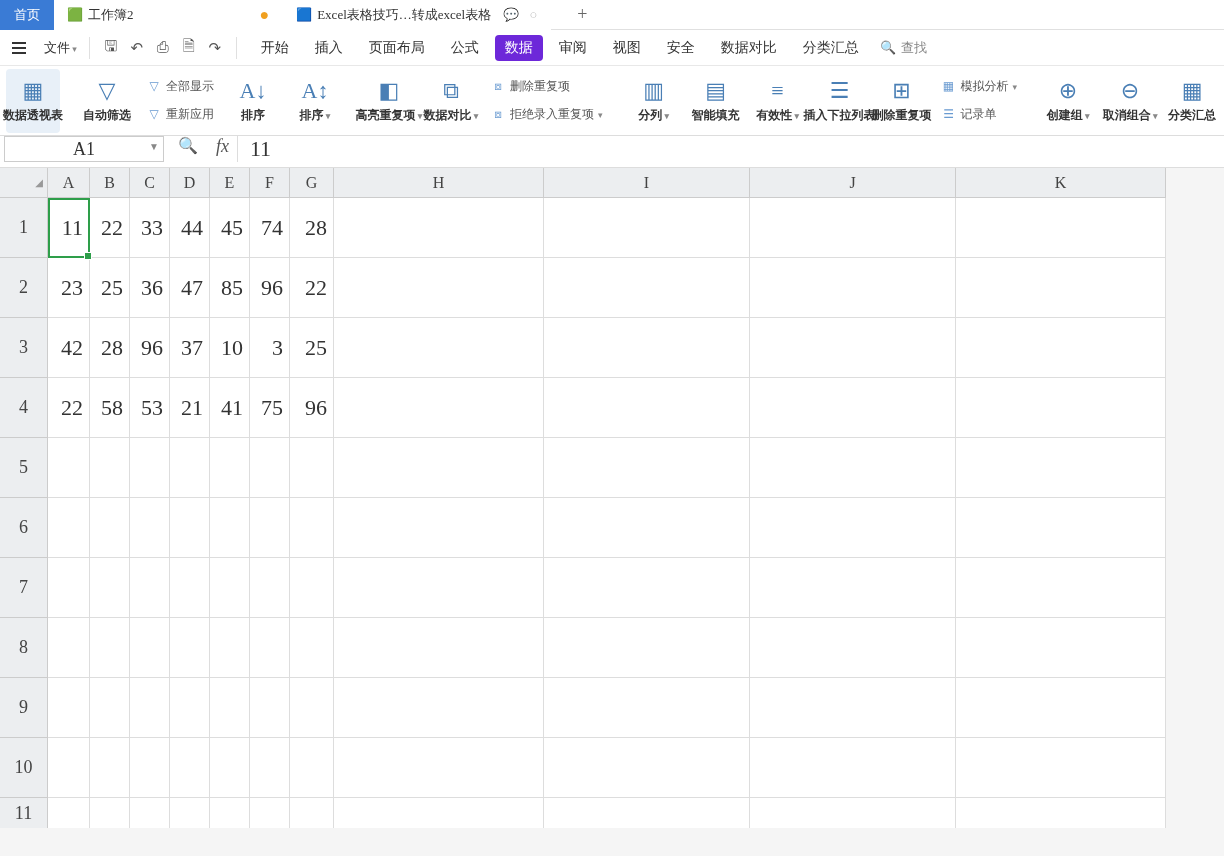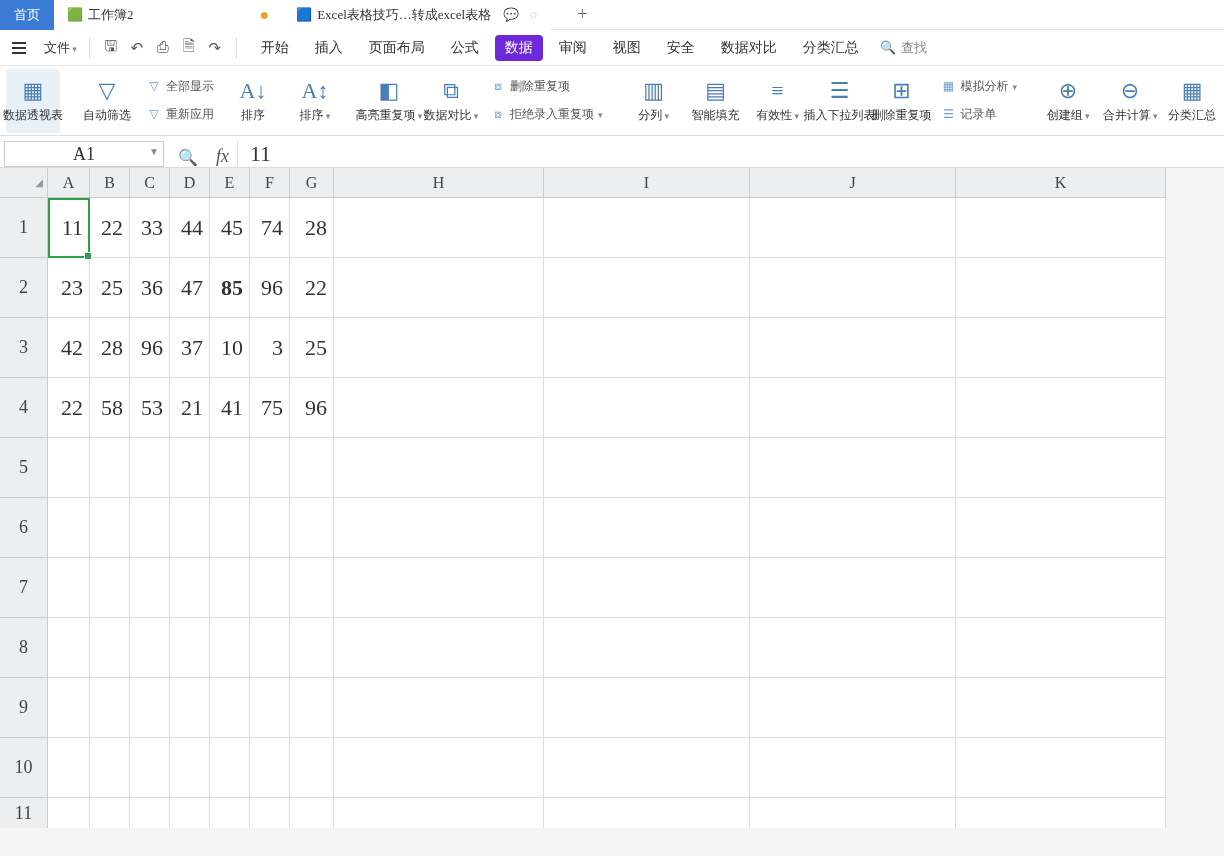--- a/index.html
+++ b/index.html
@@ -26,29 +26,29 @@
 .menu-item { padding:4px 10px; cursor:pointer; border-radius:4px; font-size:14px; }
 .menu-item.active { background:#6d28d9; color:#fff; }
 .search-box { margin-left:8px; display:flex; align-items:center; gap:4px; color:#888; cursor:pointer; }
 
 
 .ribbon { height:70px; background:#fff; display:flex; align-items:center; padding:2px 6px; gap:8px; border-bottom:1px solid #ddd; overflow:hidden;}
 .rgroup { display:flex; flex-direction:column; align-items:center; justify-content:center; gap:2px; padding:2px 4px; cursor:pointer; height:64px; }
 .rgroup.big { min-width:54px; }
 .rgroup.sel { background:#e8f0f8; border-radius:4px; }
 .rgroup .glyph { font-size:22px; color:#4a7fb5; height:28px; display:flex; align-items:center; }
-.rgroup .lbl { font-size:12px; color:#333; white-space:nowrap; }
+.rgroup .lbl { font-size:12px; color:#333; white-space:nowrap;font-weight:bold; }
 .rgroup .lbl.arrow::after { content:" ▾"; font-size:9px; color:#888; }
 .sep { width:1px; height:50px; background:#e0e0e0; margin:0 2px; }
 .rsub { display:flex; flex-direction:column; gap:2px; justify-content:center; font-size:12px; color:#555; cursor:pointer; }
 .rsub div { display:flex; align-items:center; gap:4px; height:26px; padding:0 4px; white-space:nowrap;}
 .rsub .sico { width:16px; text-align:center; color:#6a9bd1; }
 
 
-.fx-row { height:32px; background:#fff; display:flex; align-items:flex-end; border-bottom:1px solid #ddd; }
+.fx-row { height:32px; background:#fff; display:flex; align-items:flex-start; border-bottom:1px solid #ddd; }
 .cellref { width:160px; height:26px; margin:0 4px; border:1px solid #ccc; display:flex; align-items:center; justify-content:center; font-size:18px; font-family:"Times New Roman",serif; position:relative;}
 .cellref .dd { position:absolute; right:4px; top:4px; font-size:10px; color:#888; cursor:pointer;}
 .fx-row .zoom { padding:0 10px; color:#666; cursor:pointer; font-size:16px;}
 .fx-row .fx { font-style:italic; font-family:"Times New Roman",serif; font-size:18px; padding:0 8px; color:#555; }
 .fx-row .fval { border-left:1px solid #ddd; height:26px; flex:1; display:flex; align-items:center; padding:0 12px; font-family:"Times New Roman",serif; font-size:22px; }
 
 
 .sheet { display:flex; }
 .corner { width:48px; height:30px; background:#eceef0; border-right:1px solid #ccc; border-bottom:1px solid #ccc; display:flex; align-items:center; justify-content:flex-end; padding-right:4px; color:#999; cursor:pointer;}
 .corner::before{content:"◢"; font-size:10px;}
@@ -197,21 +197,21 @@
         <span>记录单</span>
       </div>
   </div>
   <div class="sep"></div>
   <div class="rgroup big">
       <span class="glyph">⊕</span>
       <span class="lbl arrow">创建组</span>
     </div>
   <div class="rgroup big">
       <span class="glyph">⊖</span>
-      <span class="lbl arrow">合并计算</span>
+      <span class="lbl arrow">取消组合</span>
     </div>
   <div class="rgroup big">
       <span class="glyph">▦</span>
       <span class="lbl">分类汇总</span>
     </div>
 </div>
 
 <div class="fx-row">
   <div class="cellref">
     <span>A1</span>
@@ -266,21 +266,21 @@
         <div class="cell" style="width: 210px; height: 60px;"></div>
         <div class="cell" style="width: 206px; height: 60px;"></div>
         <div class="cell" style="width: 206px; height: 60px;"></div>
         <div class="cell" style="width: 210px; height: 60px;"></div>
       </div>
       <div class="row">
         <div class="cell" style="width: 42px; height: 60px;">23</div>
         <div class="cell" style="width: 40px; height: 60px;">25</div>
         <div class="cell" style="width: 40px; height: 60px;">36</div>
         <div class="cell" style="width: 40px; height: 60px;">47</div>
-        <div class="cell" style="width: 40px; height: 60px; font-weight: bold;">85</div>
+        <div class="cell" style="width: 40px; height: 60px;">85</div>
         <div class="cell" style="width: 40px; height: 60px;">96</div>
         <div class="cell" style="width: 44px; height: 60px;">22</div>
         <div class="cell" style="width: 210px; height: 60px;"></div>
         <div class="cell" style="width: 206px; height: 60px;"></div>
         <div class="cell" style="width: 206px; height: 60px;"></div>
         <div class="cell" style="width: 210px; height: 60px;"></div>
       </div>
       <div class="row">
         <div class="cell" style="width: 42px; height: 60px;">42</div>
         <div class="cell" style="width: 40px; height: 60px;">28</div>

